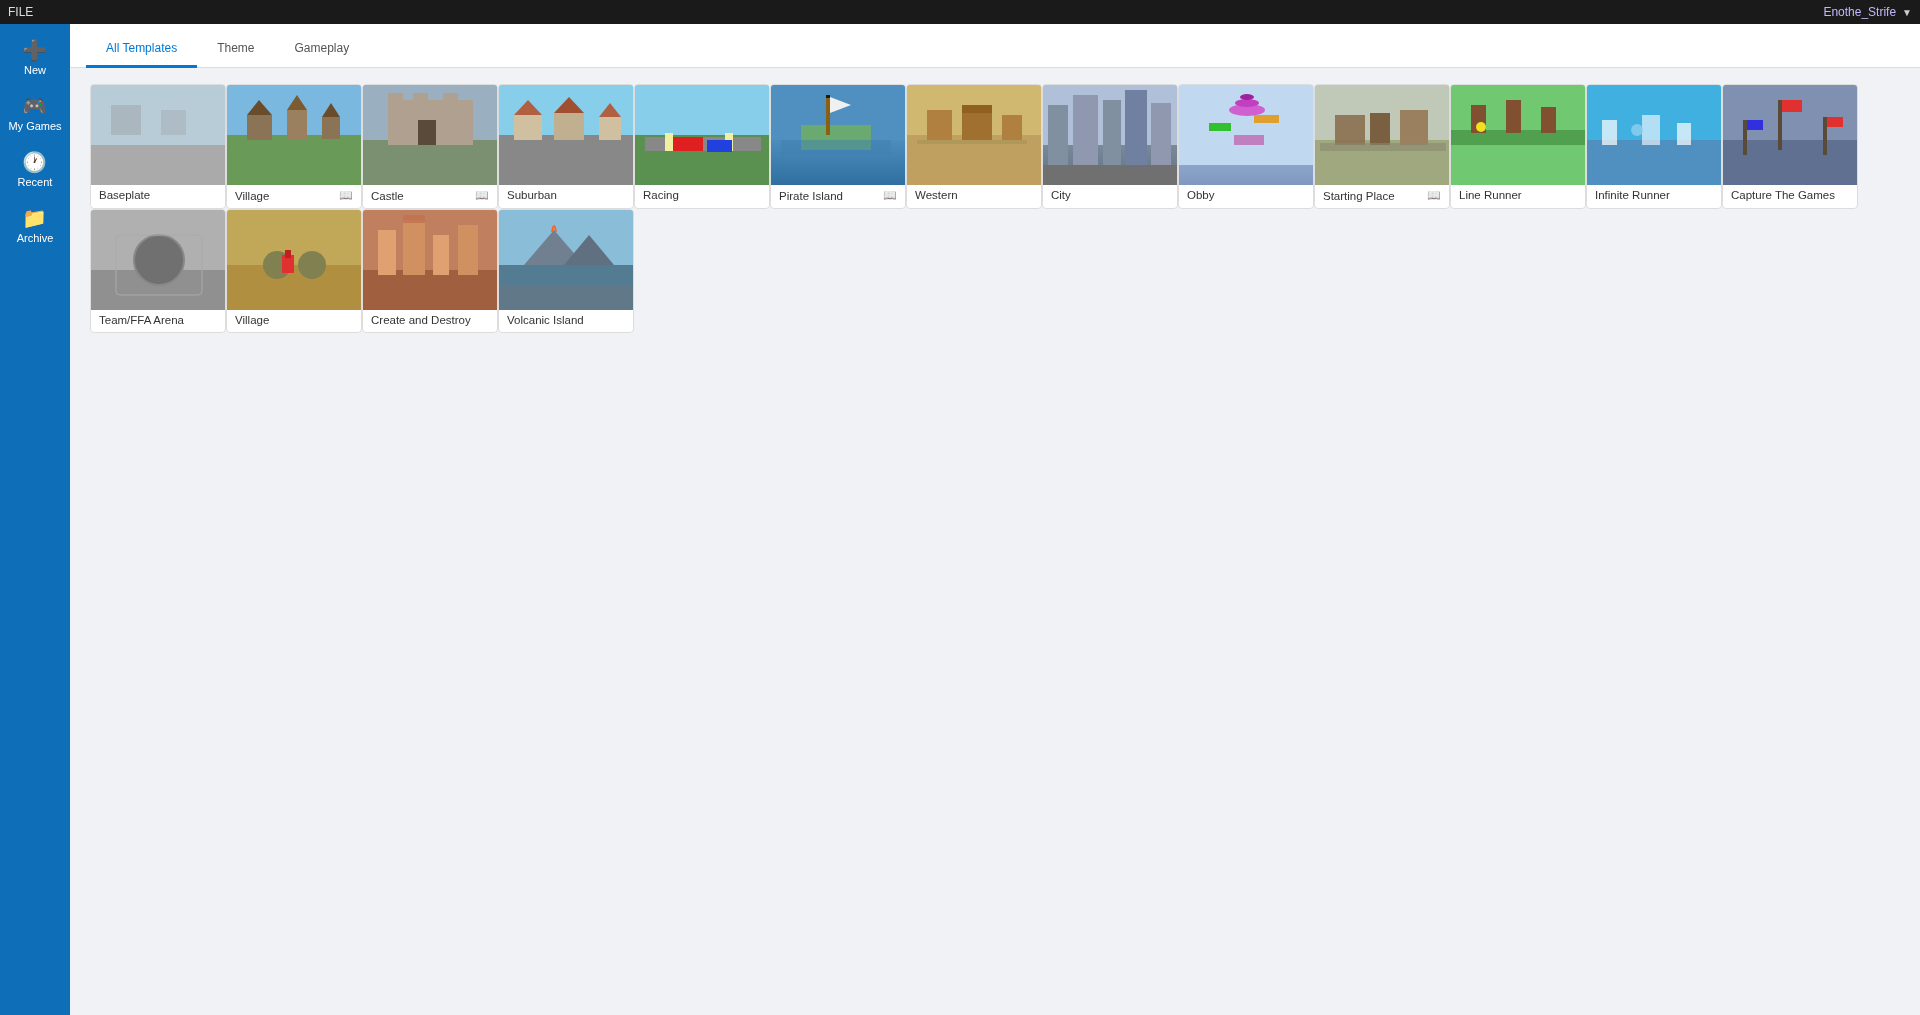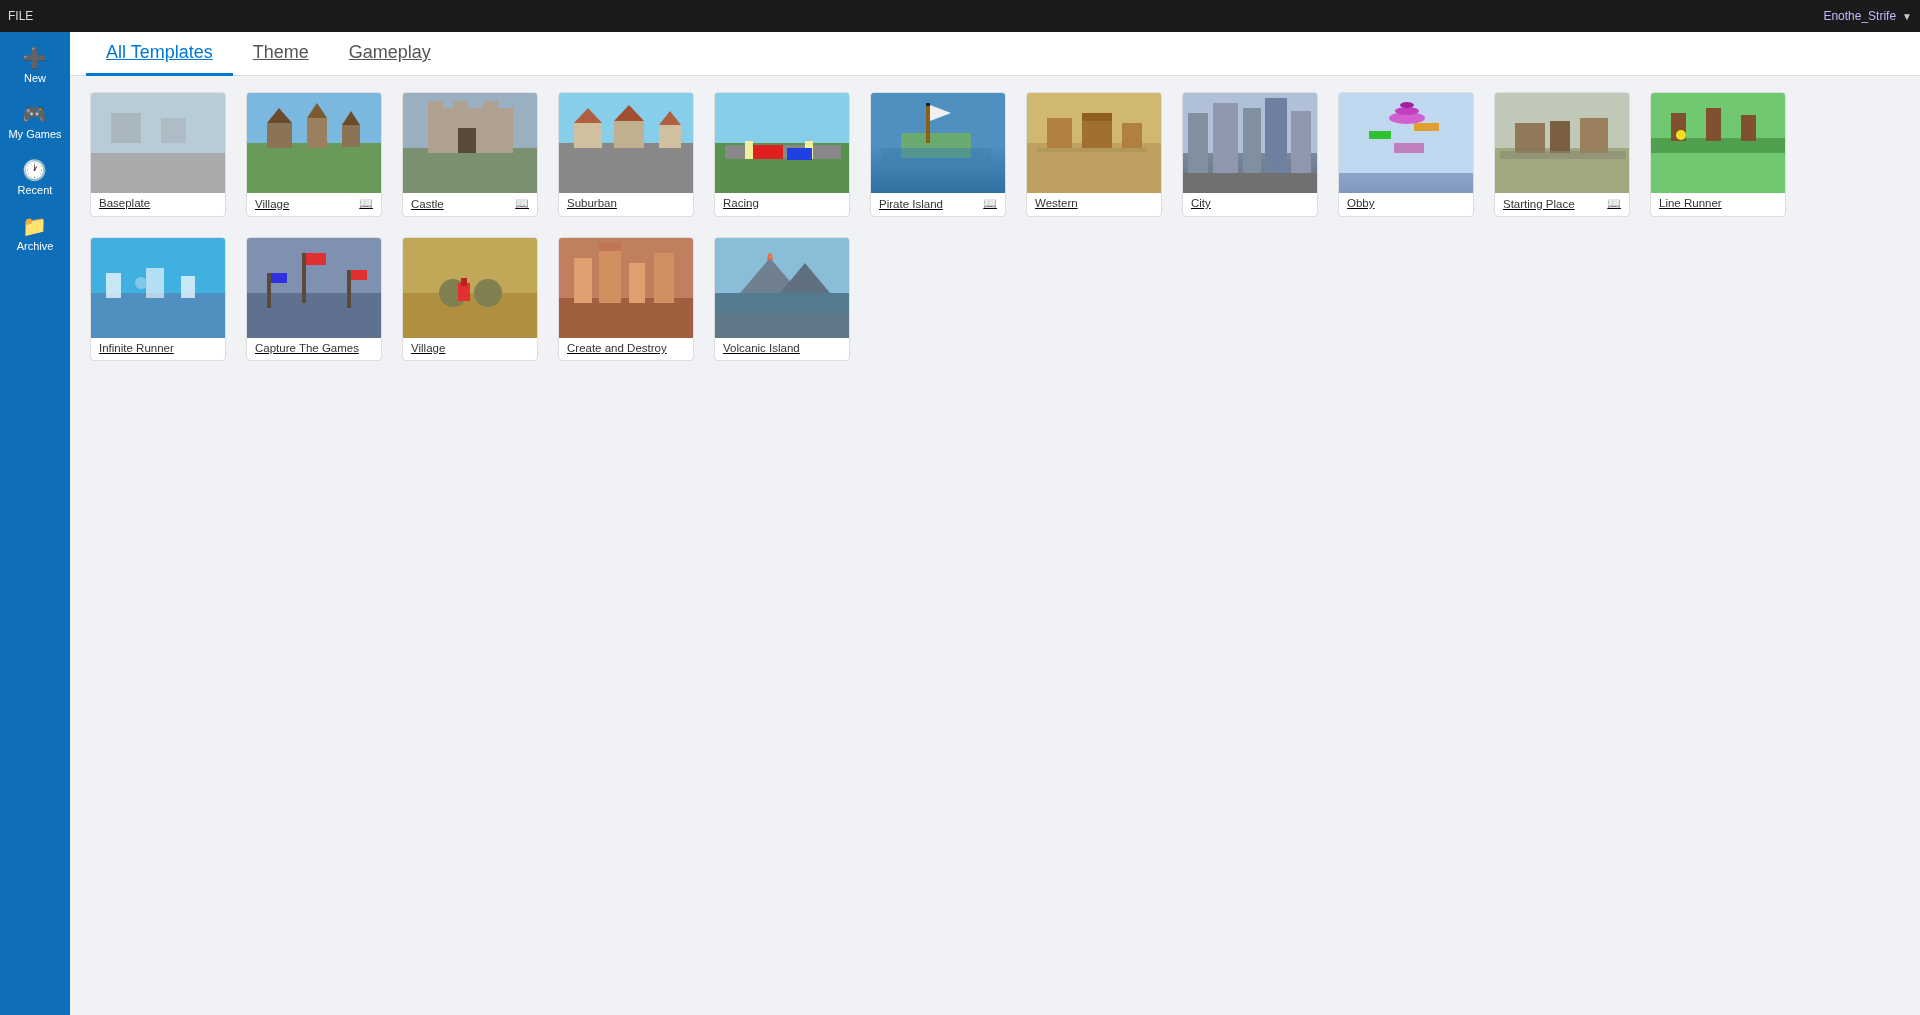--- a/index.html
+++ b/index.html
@@ -7,21 +7,21 @@
 
     
     .top-bar {
       background: #1a1a1a;
       color: #ccc;
       font-size: 12px;
       padding: 3px 8px;
       display: flex;
       justify-content: space-between;
       align-items: center;
-      height: 32px;
+      height: 24px;
     }
     .top-bar-left { display: flex; gap: 12px; }
     .top-bar-right { display: flex; align-items: center; gap: 6px; }
 
     
     .main-layout {
       display: flex;
       flex: 1;
       overflow: hidden;
     }
@@ -66,44 +66,42 @@
       background: white;
       border-bottom: 1px solid #ddd;
       padding: 0 16px;
       display: flex;
       align-items: flex-end;
       height: 44px;
       gap: 0;
     }
     .tab {
       padding: 10px 20px;
-      font-size: 18px;
+      font-size: 12px;
       cursor: pointer;
       color: #555;
       border-bottom: 3px solid transparent;
       margin-bottom: -1px;
-      text-decoration: underline;
     }
     .tab.active {
       color: #0078d7;
       border-bottom: 3px solid #0078d7;
       font-weight: 500;
     }
 
     
     .template-grid-container {
       flex: 1;
       overflow-y: auto;
       padding: 16px 20px;
     }
     .template-grid {
       display: flex;
       flex-wrap: wrap;
-      gap: 20px;
-      text-decoration: underline;
+      gap: 0;
     }
 
     
     .template-card {
       width: 136px;
       background: white;
       border-radius: 4px;
       overflow: hidden;
       cursor: pointer;
       border: 1px solid #ddd;
@@ -444,20 +442,34 @@
                 <rect x="24" y="35" width="16" height="10" fill="#3030e0"></rect>
                 <rect x="100" y="32" width="4" height="38" fill="#5a4a3a"></rect>
                 <rect x="104" y="32" width="16" height="10" fill="#e03030"></rect>
               </svg>
             </div>
             <div class="template-card-label">
               <span>Capture The Games</span>
             </div>
           </div>
           <div class="template-card">
+            <div class="template-card-thumb thumb-teamffa">
+              <svg class="thumb-svg" viewBox="0 0 136 100">
+                <rect x="0" y="0" width="136" height="60" fill="#b0b0b0"></rect>
+                <rect x="0" y="60" width="136" height="40" fill="#909090"></rect>
+                <circle cx="68" cy="50" r="25" fill="#707070"></circle>
+                <circle cx="68" cy="50" r="25" fill="none" stroke="#888" stroke-width="2"></circle>
+                <rect x="25" y="25" width="86" height="60" fill="none" stroke="#aaa" stroke-width="1" rx="4"></rect>
+              </svg>
+            </div>
+            <div class="template-card-label">
+              <span>Team/FFA Arena</span>
+            </div>
+          </div>
+          <div class="template-card">
             <div class="template-card-thumb thumb-combat">
               <svg class="thumb-svg" viewBox="0 0 136 100">
                 <rect x="0" y="0" width="136" height="55" fill="#c0a858"></rect>
                 <rect x="0" y="55" width="136" height="45" fill="#b09040"></rect>
                 <circle cx="50" cy="55" r="14" fill="#808050"></circle>
                 <circle cx="85" cy="55" r="14" fill="#808050"></circle>
                 <rect x="55" y="45" width="12" height="18" fill="#e03030"></rect>
                 <rect x="58" y="40" width="6" height="8" fill="#c02020"></rect>
               </svg>
             </div>

